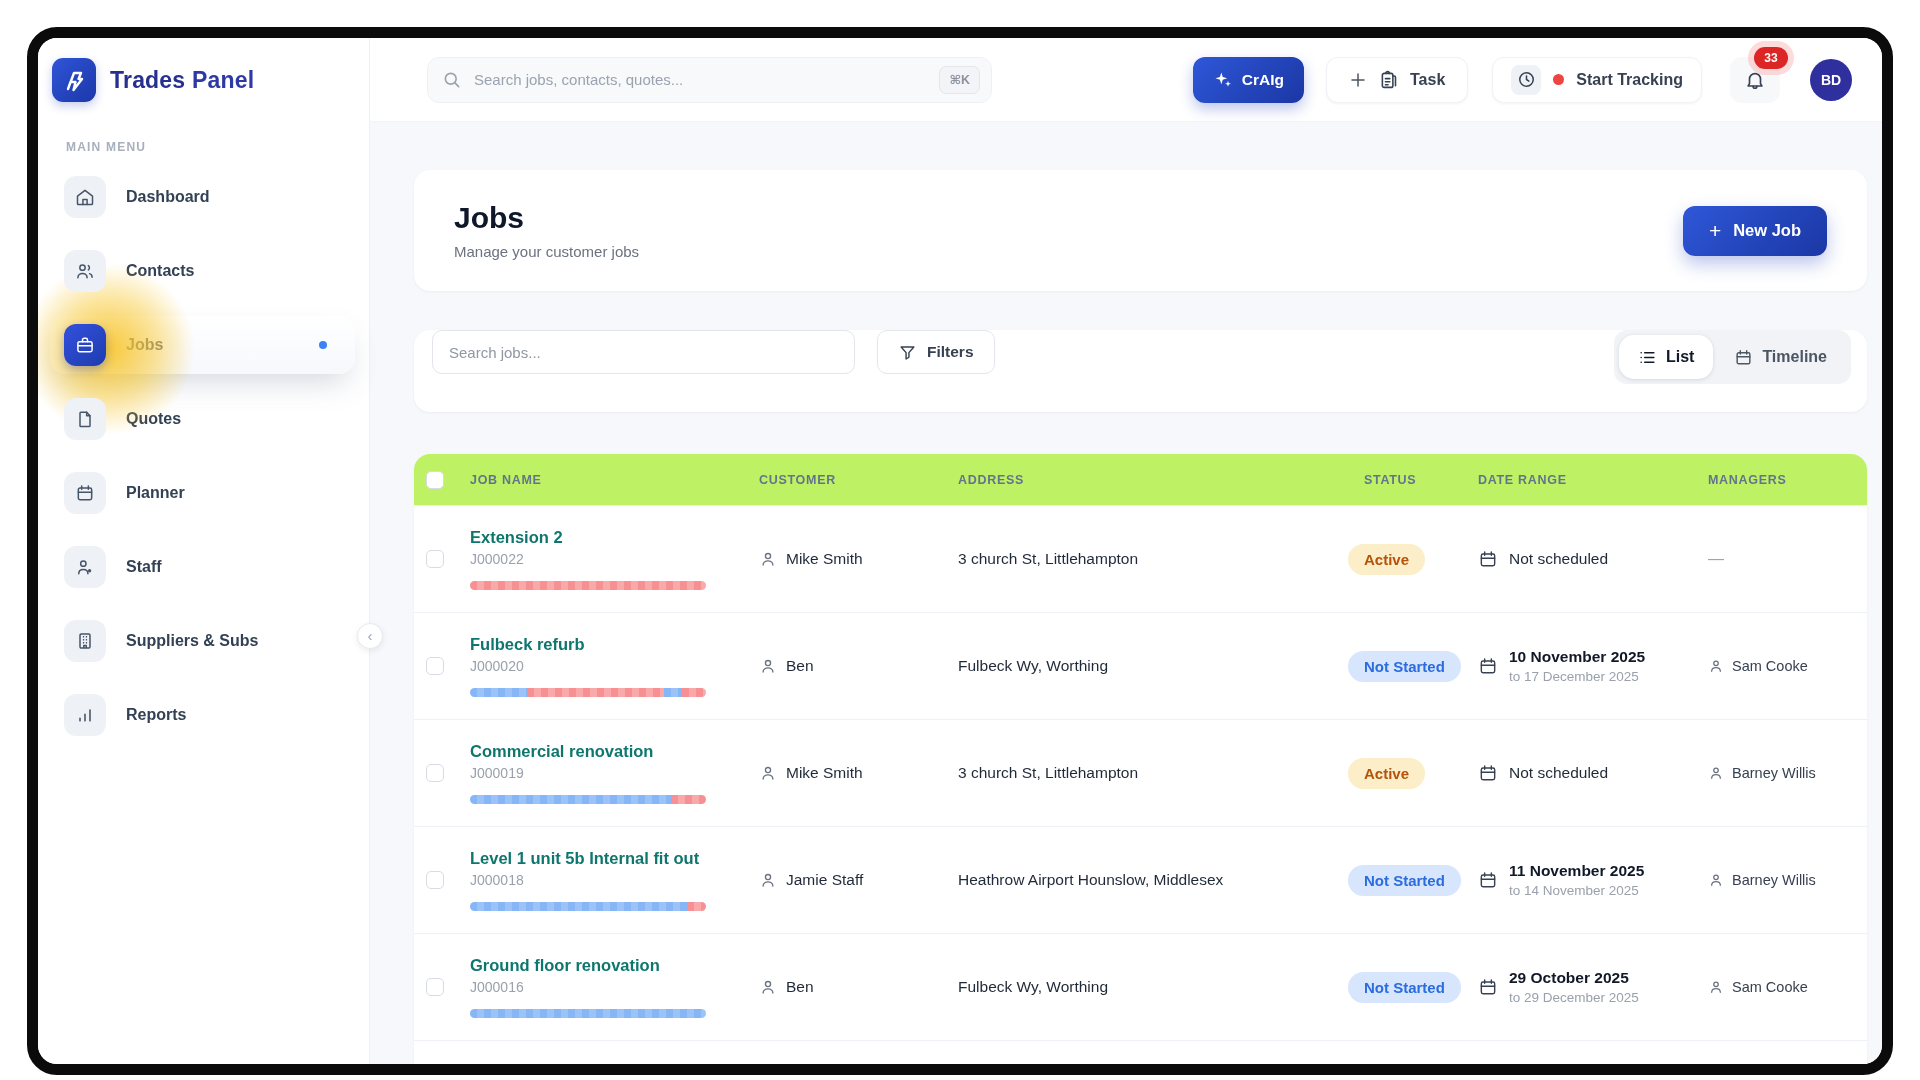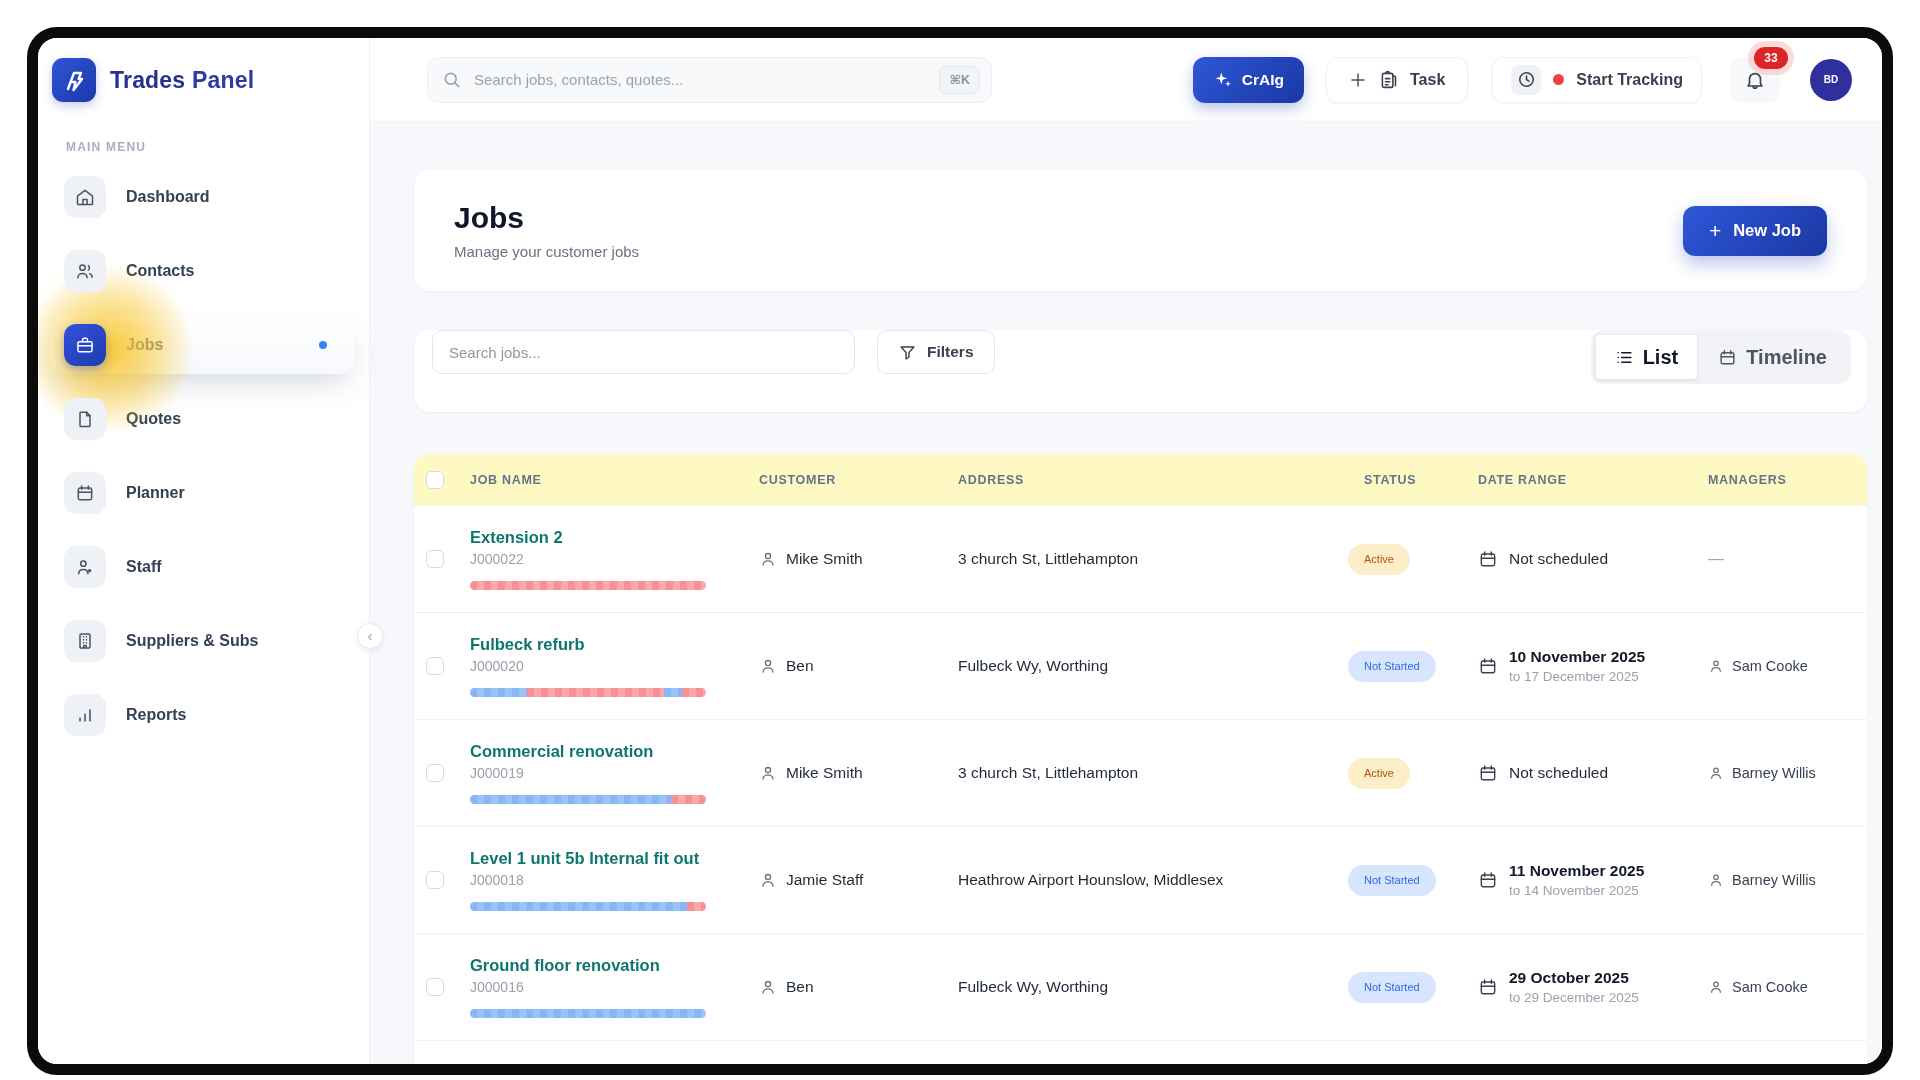--- a/index.html
+++ b/index.html
@@ -69,21 +69,21 @@
     color:#374151; font-size:16px; font-weight:600; }
   .clock-chip { width:30px; height:30px; border-radius:8px; background:#eef1f5; color:#374151;
     display:flex; align-items:center; justify-content:center; }
   .rec-dot { width:11px; height:11px; border-radius:50%; background:#ef4444; }
   .bell-btn { margin-left:28px; position:relative; width:50px; height:46px; border-radius:12px;
     background:#f7f8fa; display:flex; align-items:center; justify-content:center; color:#374151; cursor:pointer; }
   .bell-badge { position:absolute; top:-10px; right:-8px; min-width:34px; height:22px; border-radius:12px;
     background:#dc2626; color:#fff; font-size:12px; font-weight:700; display:flex; align-items:center;
     justify-content:center; box-shadow:0 0 0 6px rgba(252,165,165,.40); }
   .avatar { margin-left:30px; width:42px; height:42px; border-radius:50%; background:#2f309d;
-    color:#fff; font-size:10px; font-weight:700; display:flex; align-items:center; justify-content:center;
+    color:#fff; font-size:14px; font-weight:700; display:flex; align-items:center; justify-content:center;
     cursor:pointer; }
 
   
   .main { flex:1; background:#f6f8fb; padding:48px 15px 0 44px; overflow:hidden; }
   .card { background:#ffffff; border-radius:16px; box-shadow:0 1px 3px rgba(16,24,40,.05); }
   .page-head { height:121px; display:flex; align-items:center; justify-content:space-between;
     padding:0 40px; }
   .page-title { font-size:30px; font-weight:800; color:#0f172a; }
   .page-sub { margin-top:8px; font-size:15px; color:#6b7280; }
   .btn-newjob { height:50px; padding:0 26px; gap:12px; border-radius:12px;
@@ -93,41 +93,41 @@
 
   .toolbar { margin-top:39px; height:82px; display:flex; align-items:flex-start; padding:0 16px 0 18px; }
   .jobs-search { width:423px; height:44px; position:relative; }
   .jobs-search input { width:100%; height:100%; border:1px solid #e2e6ea; border-radius:10px;
     padding:0 16px; font-size:15px; color:#334155; font-family:inherit; outline:none; background:#fff; }
   .jobs-search input::placeholder { color:#8f97a3; }
   .btn-filters { margin-left:22px; height:44px; padding:0 20px; gap:10px; border-radius:10px;
     border:1px solid #e3e7eb; background:#fff; color:#374151; font-size:15.5px; font-weight:600;
     display:flex; align-items:center; cursor:pointer; }
   .seg-ctl { margin-left:auto; background:#f1f3f7; border-radius:13px; padding:5px; display:flex; gap:2px; }
-  .seg { height:44px; padding:0 19px; border-radius:3px; display:flex; align-items:center; gap:9px;
-    font-size:20px; cursor:pointer; color:#4b5563; font-weight:600; }
+  .seg { height:44px; padding:0 19px; border-radius:15px; display:flex; align-items:center; gap:9px;
+    font-size:16px; cursor:pointer; color:#4b5563; font-weight:600; }
   .seg.on { background:#ffffff; box-shadow:0 1px 4px rgba(15,23,42,.12); color:#111827; font-weight:700; }
 
   .table-card { margin-top:42px; border-radius:16px 16px 0 0; overflow:hidden; box-shadow:0 1px 3px rgba(16,24,40,.05); background:#fff; }
   .t-grid { display:grid; grid-template-columns:56px 289px 199px 390px 130px 230px 159px; align-items:center; }
-  .t-head { height:51px; background:#fef9c3; }
+  .t-head { height:51px; background:#bef264; }
   .t-head .th { font-size:12.5px; font-weight:700; color:#64748b; letter-spacing:.7px; text-transform:uppercase; }
   .th-status { padding-left:16px; }
   .cbx { width:18px; height:18px; border:1.5px solid #d7dce2; border-radius:5px; background:#fff;
     margin-left:12px; cursor:pointer; }
   .t-row { height:107px; border-top:1px solid #eef1f5; background:#fff; cursor:pointer; }
   .jn-name { font-size:16.5px; font-weight:700; color:#0f766e; }
   .jn-code { margin-top:4px; font-size:14px; color:#9aa1ac; }
   .jn-bar { margin-top:14px; width:236px; height:9px; border-radius:5px; overflow:hidden; display:flex; }
   .seg-red { background:repeating-linear-gradient(90deg,#f69093 0 7px,#faa9ab 7px 14px); }
   .seg-blue { background:repeating-linear-gradient(90deg,#87b6f6 0 7px,#9bc3f8 7px 14px); }
   .cell-flex { display:flex; align-items:center; gap:9px; color:#1f2937; font-size:15.5px; }
   .mut-ic { color:#6b7280; flex:0 0 auto; }
   .badge { display:inline-flex; align-items:center; justify-content:center; height:31px; padding:0 16px;
-    border-radius:999px; font-size:11px; font-weight:400; white-space:nowrap; }
+    border-radius:999px; font-size:15px; font-weight:700; white-space:nowrap; }
   .badge-amber { background:#fbeec8; color:#b45309; }
   .badge-blue { background:#d7e6fc; color:#2b6cdf; }
   .date-cell { display:flex; align-items:center; gap:11px; }
   .date-ic { color:#374151; flex:0 0 auto; }
   .date-main { font-size:15.5px; font-weight:700; color:#111827; }
   .date-main.plain { font-weight:400; color:#1f2937; }
   .date-sub { margin-top:3px; font-size:13.5px; color:#9aa1ac; }
   .mgr { display:flex; align-items:center; gap:8px; color:#374151; font-size:14.5px; }
   .mgr .mut-ic { color:#6b7280; }
   .mgr-dash { color:#9ca3af; font-size:16px; }

